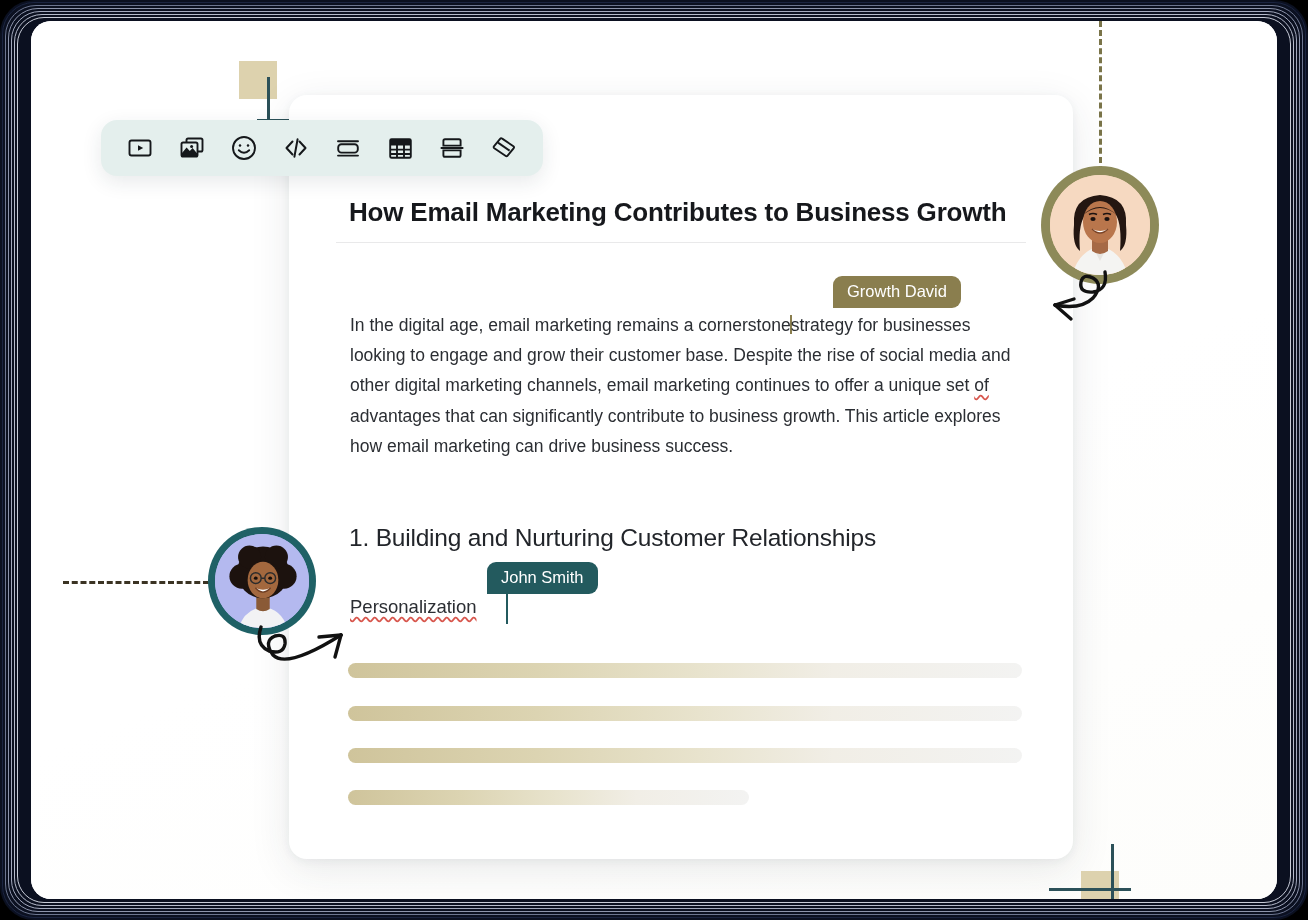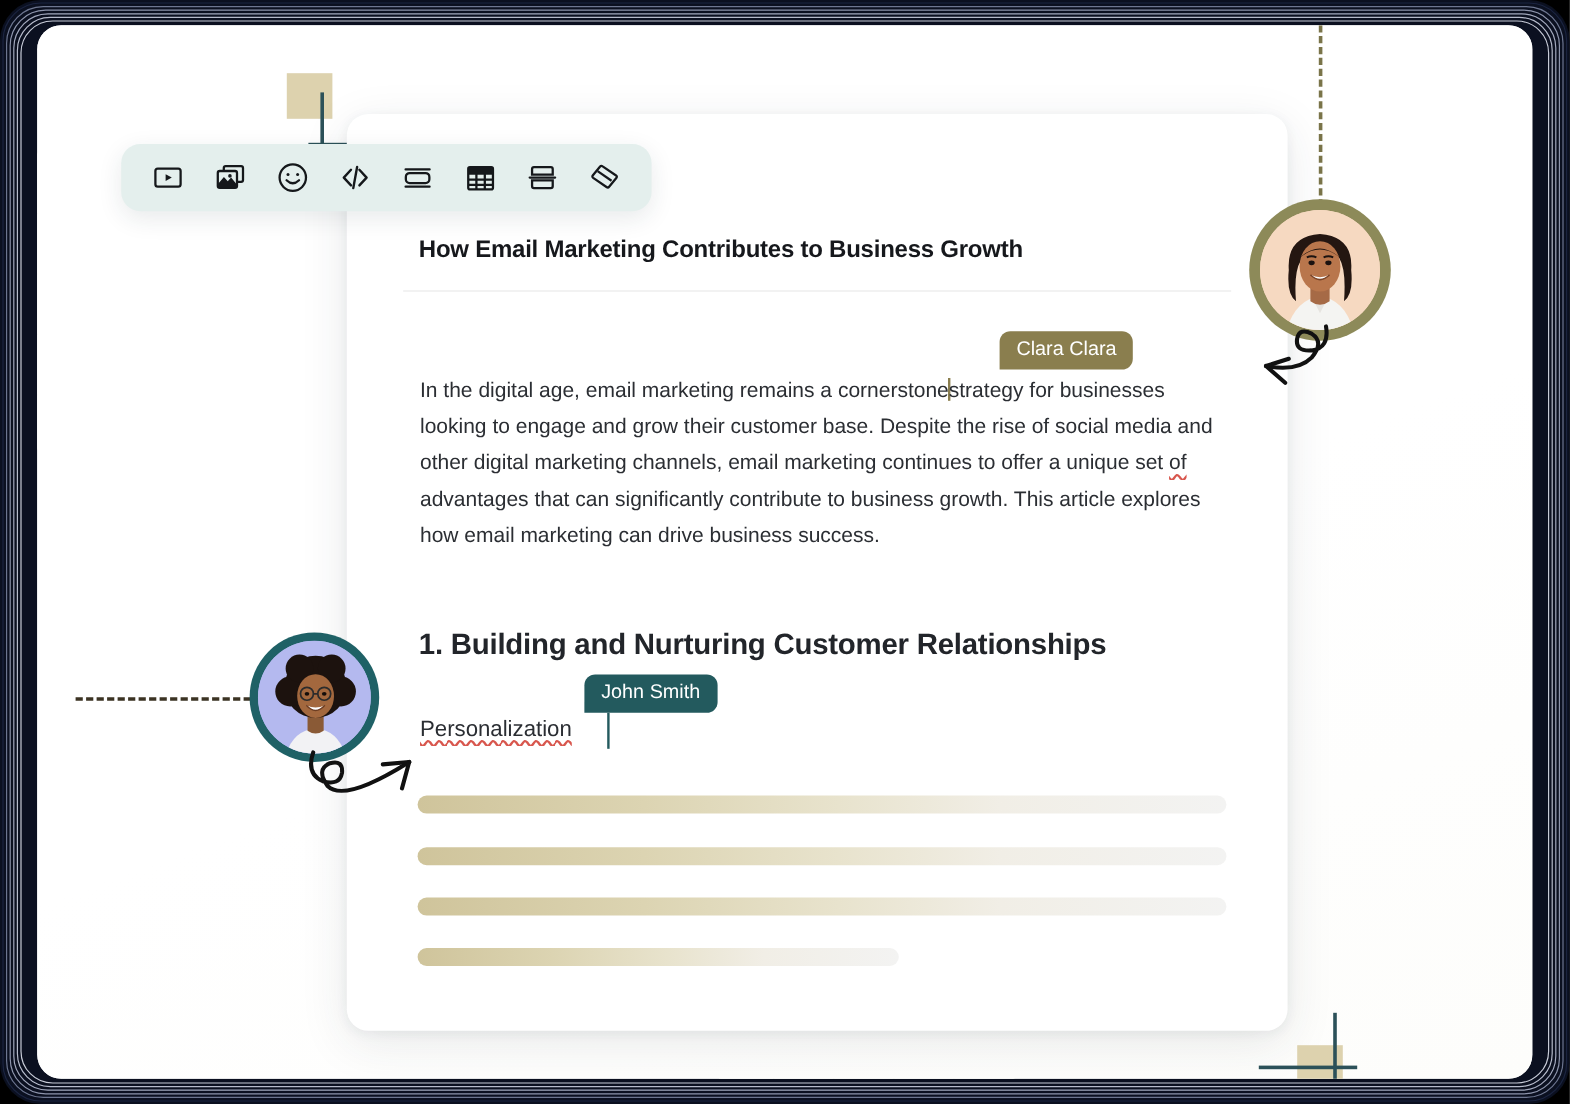--- a/index.html
+++ b/index.html
@@ -131,21 +131,21 @@
     cursor: pointer;
     color: #15181b;
   }
   .tb-btn svg { display:block; }
 
   
   .doc-title {
     position: absolute;
     left: 318px; top: 176px;
     width: 680px;
-    font-size: 20px;
+    font-size: 26px;
     font-weight: 700;
     color: #16181c;
     letter-spacing: -.2px;
   }
   .title-rule {
     position: absolute;
     left: 305px; top: 221px;
     width: 690px; height: 1px;
     background: #e9e9ea;
   }
@@ -156,21 +156,21 @@
     width: 665px;
     font-size: 17.5px;
     line-height: 30.2px;
     color: #2b2e33;
   }
   .doc-h2 {
     position: absolute;
     left: 318px; top: 503px;
     width: 680px;
     font-size: 24.5px;
-    font-weight: 700;
+    font-weight: 400;
     color: #22252a;
     letter-spacing: -.2px;
   }
   .doc-sub {
     position: absolute;
     left: 319px; top: 575px;
     font-size: 18.5px;
     color: #2b2e33;
   }
 
@@ -343,21 +343,21 @@
       <span>In the digital age, email marketing remains a cornerstone</span><span class="caret caret-gold"></span><span>strategy for businesses looking to engage and grow their customer base. Despite the rise of social media and other digital marketing channels, email marketing continues to offer a unique set </span><span class="spell">of</span><span> advantages that can significantly contribute to business growth. This article explores how email marketing can drive business success.</span>
     </div>
 
     <div class="doc-h2">1. Building and Nurturing Customer Relationships</div>
 
     <div class="doc-sub">
       <span class="spell">Personalization</span>
     </div>
     <div class="caret-teal"></div>
 
-    <div class="tag tag-clara">Clara Clara</div>
+    <div class="tag tag-clara">Growth David</div>
     <div class="tag tag-john">John Smith</div>
 
     <div class="avatar av-clara">
       <div class="inner">
         <svg width="100" height="100" viewBox="0 0 100 100">
           <rect width="100" height="100" fill="#f6d9c1"></rect>
 
           <path d="M22 100 Q30 74 50 72 Q70 74 78 100 Z" fill="#f4f4f2"></path>
           <path d="M43 72 L50 86 L57 72 Z" fill="#e6e4e0"></path>
 

